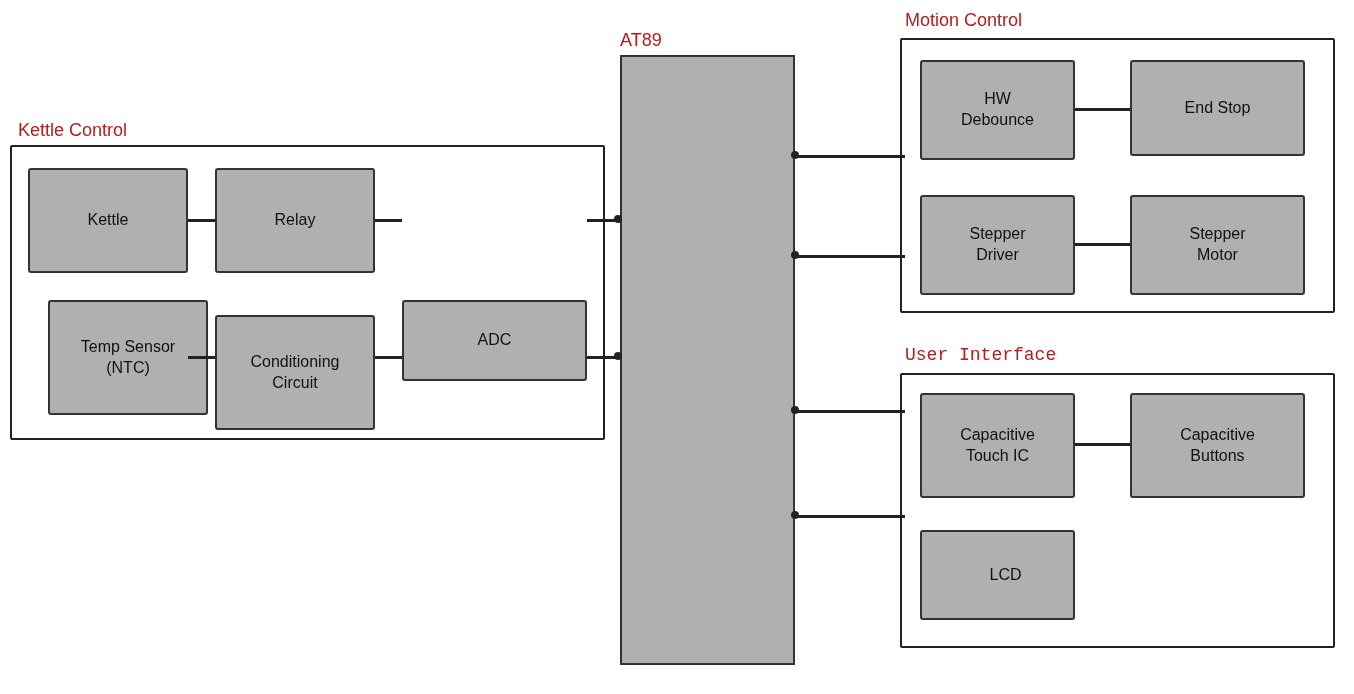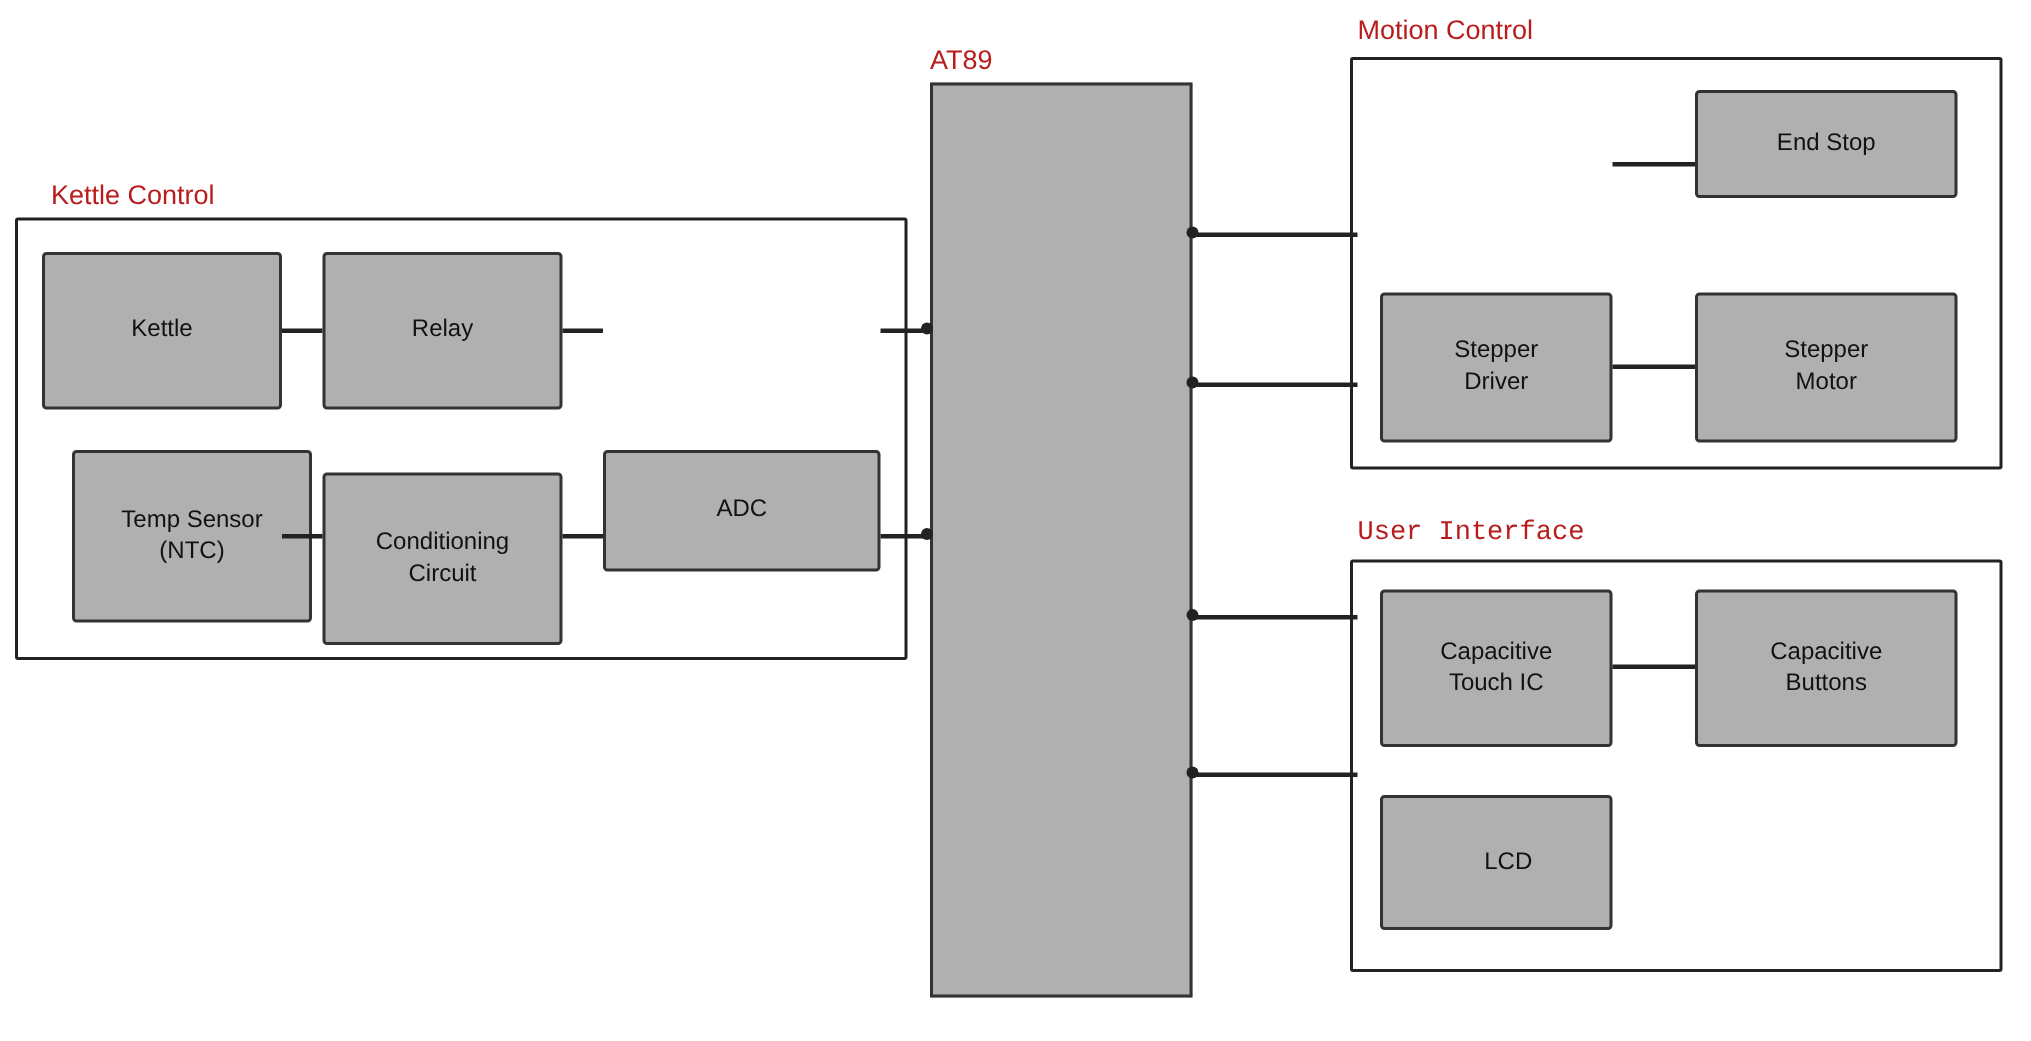--- a/index.html
+++ b/index.html
@@ -70,21 +70,21 @@
       height: 8px;
       background: #222;
       border-radius: 50%;
     }
   </style>
 </head>
 <body>
 
 <div class="diagram">
 
-  <div class="group-label" style="left:34px; top:120px;">Kettle Control</div>
+  <div class="group-label" style="left:18px; top:120px;">Kettle Control</div>
   <div class="group-border" style="left:10px; top:145px; width:595px; height:295px;"></div>
 
   <div class="block" style="left:28px; top:168px; width:160px; height:105px;">Kettle</div>
 
   <div class="block" style="left:215px; top:168px; width:160px; height:105px;">Relay</div>
 
 
   <div class="block" style="left:28px; top:300px; width:160px; height:115px;margin-left:20px;">Temp Sensor<br>(NTC)</div>
 
   <div class="block" style="left:215px; top:300px; width:160px; height:115px;margin-top:15px;">Conditioning<br>Circuit</div>
@@ -110,22 +110,23 @@
 
   <div class="hline" style="left:795px; top:255px; width:110px;"></div>
 
   <div class="hline" style="left:795px; top:410px; width:110px;"></div>
 
   <div class="hline" style="left:795px; top:515px; width:110px;"></div>
 
   <div class="group-label" style="left:905px; top:10px;">Motion Control</div>
   <div class="group-border" style="left:900px; top:38px; width:435px; height:275px;"></div>
 
+  <div class="block" style="left:920px; top:60px; width:155px; height:100px;">HW<br>Debounce</div>
 
-  <div class="block" style="left:1130px; top:60px; width:175px; height:72px;">End Stop</div>
+  <div class="block" style="left:1130px; top:60px; width:175px; height:96px;">End Stop</div>
 
   <div class="block" style="left:920px; top:195px; width:155px; height:100px;">Stepper<br>Driver</div>
 
   <div class="block" style="left:1130px; top:195px; width:175px; height:100px;">Stepper<br>Motor</div>
 
   <div class="hline" style="left:1075px; top:108px; width:55px;"></div>
 
   <div class="hline" style="left:1075px; top:243px; width:55px;"></div>
 
   <div class="group-label" style="left:905px; top:345px;font-family:Liberation Mono, monospace;">User Interface</div>

